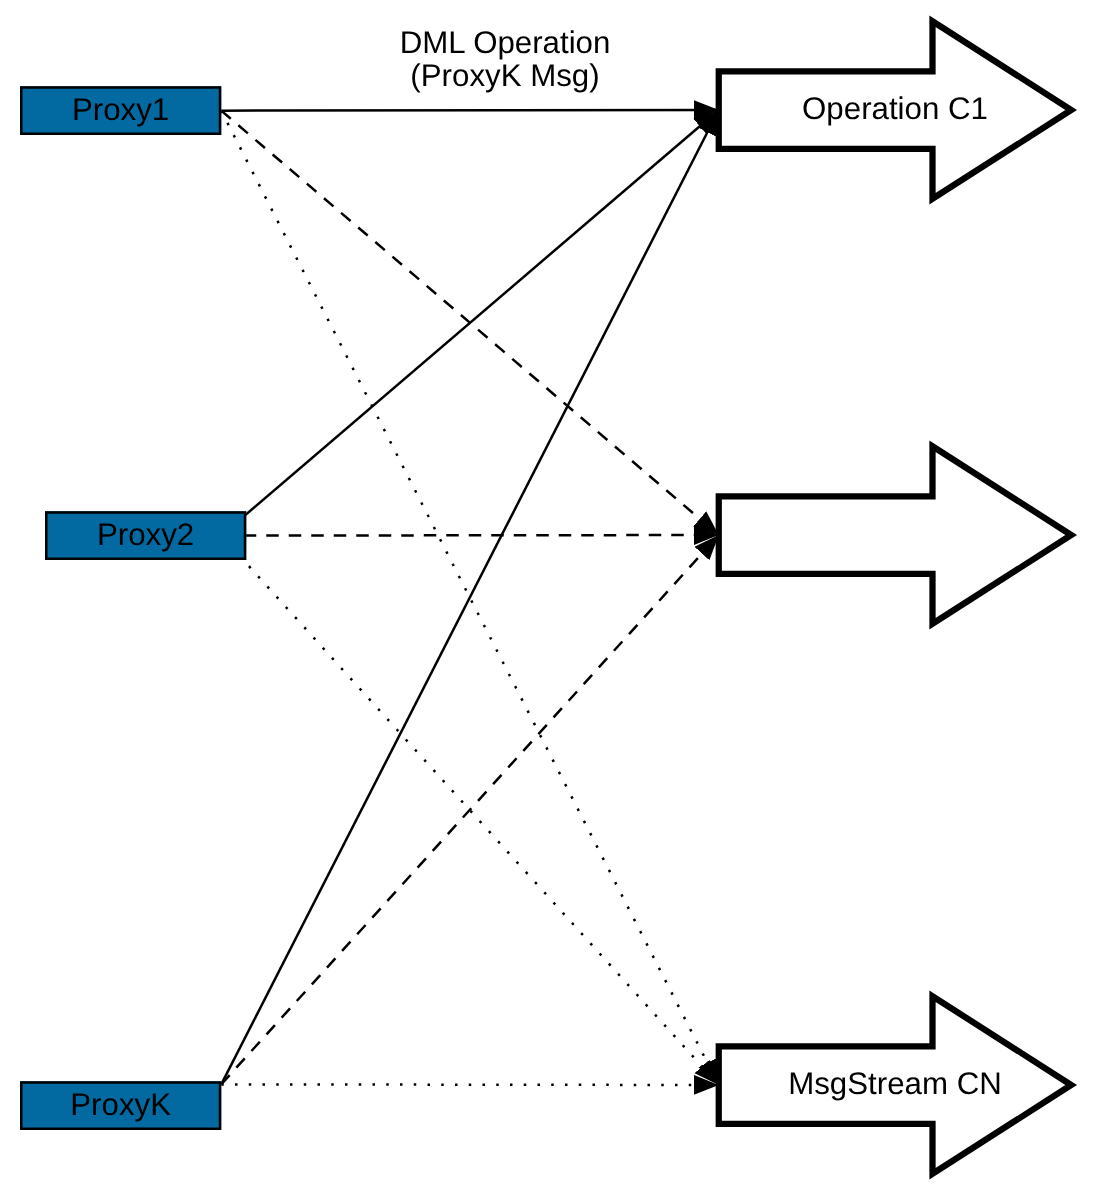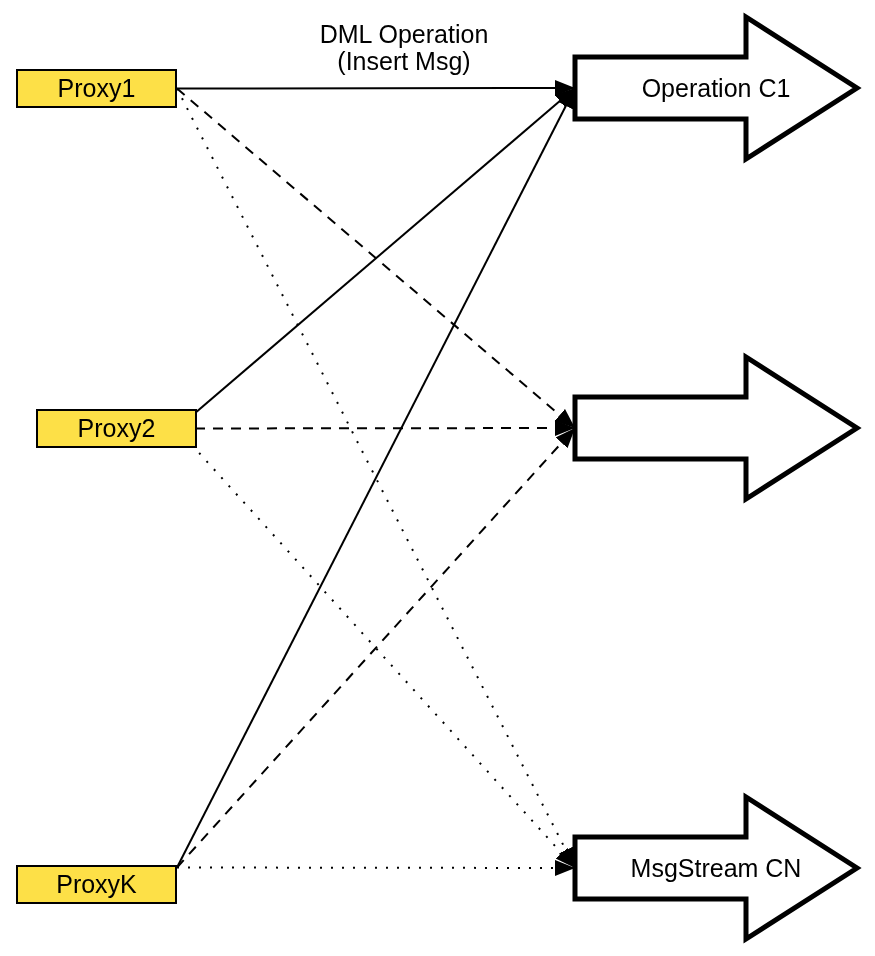--- a/index.html
+++ b/index.html
@@ -32,21 +32,21 @@
   .edge-dotted { stroke-dasharray: 2 9; }
   .stream-arrow {
     fill: #ffffff;
     stroke: #000000;
     stroke-width: 5;
     stroke-linejoin: miter;
   }
   .proxy-box {
     position: absolute;
     box-sizing: border-box;
-    background: #fde047;
+    background: #0369a1;
     border: 2px solid #000000;
     outline: 1px solid #000000;
     outline-offset: -5px;
     display: flex;
     align-items: center;
     justify-content: center;
     font-size: 25px;
     color: #000000;
   }
   .proxy-box { outline: none; } 
@@ -91,21 +91,21 @@
       </g>
     <g id="streams-layer">
       <polygon class="stream-arrow" points="575,57 746,57 746,17 857,88 746,159 746,119 575,119"></polygon>
       <polygon class="stream-arrow" points="575,397 746,397 746,357 857,428 746,499 746,459 575,459"></polygon>
       <polygon class="stream-arrow" points="575,837 746,837 746,797 857,868 746,939 746,899 575,899"></polygon>
     </g>
   </svg>
 
   <div class="diagram-title" style="left: 404px; top: 21px;">
     <div>DML Operation</div>
-    <div>(Insert Msg)</div>
+    <div>(ProxyK Msg)</div>
   </div>
 
   <div class="proxy-box" style="left: 16px; top: 69px; width: 161px; height: 39px;">
     <span>Proxy1</span>
   </div>
   <div class="proxy-box" style="left: 16px; top: 409px; width: 161px; height: 39px; margin-left: 20px;">
     <span>Proxy2</span>
   </div>
   <div class="proxy-box" style="left: 16px; top: 848px; width: 161px; height: 39px; margin-top: 17px;">
     <span>ProxyK</span>

